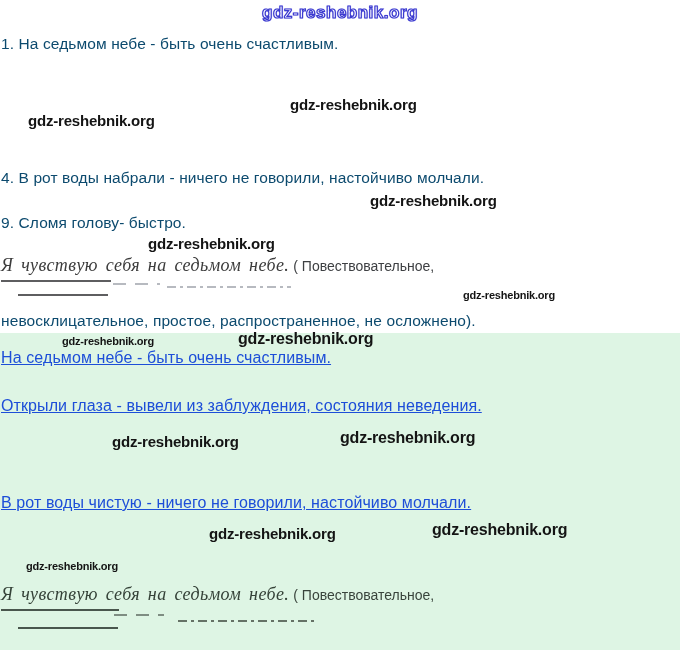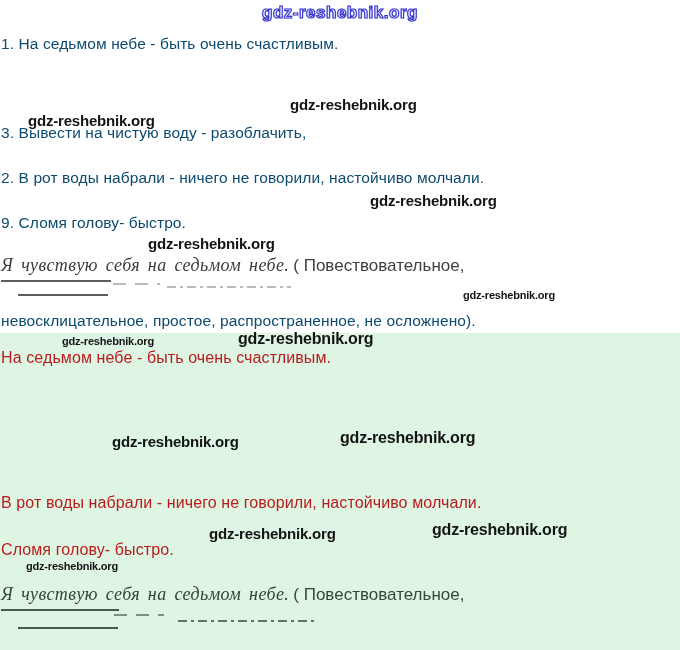--- a/index.html
+++ b/index.html
@@ -4,37 +4,37 @@
 <style>
   html,body{margin:0;padding:0;}
   body{width:680px;height:650px;position:relative;background:#ffffff;overflow:hidden;
        font-family:"Liberation Sans", sans-serif;}
   .stage{position:absolute;inset:0;width:680px;height:528px;padding-left:20px;}
 
   .green-bg{position:absolute;left:0;top:333px;width:680px;height:317px;background:#def5e4;}
 
   .line{position:absolute;left:1px;white-space:nowrap;font-size:15.5px;color:#0c4a6e;
         letter-spacing:0.1px;}
-  .green-line{color:#b91c1c;font-size:16px;}
+  .green-line{color:#1d4ed8;font-size:16px;text-decoration:underline;}
 
   .wm{position:absolute;white-space:nowrap;font-weight:700;color:#141414;
       letter-spacing:-0.2px;}
   .wm-15{font-size:15px;}
   .wm-16{font-size:16px;}
   .wm-11{font-size:11px;font-weight:600;}
 
   .wm-blue{position:absolute;left:240px;top:3px;width:200px;text-align:center;
            font-size:17px;font-weight:700;letter-spacing:0.5px;color:#ffffff;
            -webkit-text-stroke:1.2px #3c3bd0;
            text-shadow:0 0 1px #3c3bd0,0 0 1px #3c3bd0;}
 
   .sentence{position:absolute;left:1px;white-space:nowrap;}
   .sentence .it{font-family:"Liberation Serif", serif;font-style:italic;font-size:18px;
                 color:#3c3c3c;letter-spacing:0.4px;word-spacing:3px;}
-  .sentence .note{font-size:17px;color:#3e4043;margin-left:4px;}
+  .sentence .note{font-size:14px;color:#3e4043;margin-left:4px;}
   .sentence.on-green .it{color:#354238;}
   .sentence.on-green .note{color:#39443c;}
 
   .ul{position:absolute;height:2px;}
   .ul-solid{background:#5e5e60;}
   .ul-solid-g{background:#49564d;}
   .ul-dashed{background:repeating-linear-gradient(90deg,#b7bac0 0 13px,transparent 13px 22px);}
   .ul-dashdot{background:repeating-linear-gradient(90deg,#b7bac0 0 9px,transparent 9px 13px,#b7bac0 13px 16px,transparent 16px 20px);}
   .ul-dashed-g{background:repeating-linear-gradient(90deg,#7e8d82 0 13px,transparent 13px 22px);}
   .ul-dashdot-g{background:repeating-linear-gradient(90deg,#657266 0 9px,transparent 9px 13px,#657266 13px 16px,transparent 16px 20px);}
@@ -42,22 +42,21 @@
 </head>
 <body>
 
 <div class="stage">
 
   <div class="green-bg"></div>
 
   <div class="wm-blue">gdz-reshebnik.org</div>
 
   <div class="line" style="top:35px">1. На седьмом небе - быть очень счастливым.</div>
-  <div class="line" style="top:124px">3. Вывести на чистую воду - разоблачить,</div>
-  <div class="line" style="top:169px">2. В рот воды набрали - ничего не говорили, настойчиво молчали.</div>
+  <div class="line" style="top:169px">4. В рот воды набрали - ничего не говорили, настойчиво молчали.</div>
   <div class="line" style="top:214px">9. Сломя голову- быстро.</div>
 
   <div class="wm wm-15" style="left:290px;top:96px">gdz-reshebnik.org</div>
   <div class="wm wm-15" style="left:28px;top:112px">gdz-reshebnik.org</div>
   <div class="wm wm-15" style="left:370px;top:192px">gdz-reshebnik.org</div>
   <div class="wm wm-15" style="left:148px;top:235px">gdz-reshebnik.org</div>
   <div class="wm wm-11" style="left:463px;top:289px">gdz-reshebnik.org</div>
 
   <div class="sentence" style="top:255px">
     <span class="it">Я чувствую себя на седьмом небе.</span><span class="note">( Повествовательное,</span>
@@ -66,22 +65,22 @@
   <div class="ul ul-dashed" style="left:113px;top:283px;width:47px"></div>
   <div class="ul ul-dashdot" style="left:167px;top:286px;width:124px"></div>
   <div class="ul ul-solid" style="left:18px;top:294px;width:90px"></div>
 
   <div class="line" style="top:312px">невосклицательное, простое, распространенное, не осложнено).</div>
 
   <div class="wm wm-11" style="left:62px;top:335px">gdz-reshebnik.org</div>
   <div class="wm wm-16" style="left:238px;top:330px">gdz-reshebnik.org</div>
 
   <div class="line green-line" style="top:349px">На седьмом небе - быть очень счастливым.</div>
-  <div class="line green-line" style="top:494px">В рот воды набрали - ничего не говорили, настойчиво молчали.</div>
-  <div class="line green-line" style="top:541px">Сломя голову- быстро.</div>
+  <div class="line green-line" style="top:397px">Открыли глаза - вывели из заблуждения, состояния неведения.</div>
+  <div class="line green-line" style="top:494px">В рот воды чистую - ничего не говорили, настойчиво молчали.</div>
 
   <div class="wm wm-15" style="left:112px;top:433px">gdz-reshebnik.org</div>
   <div class="wm wm-16" style="left:340px;top:429px">gdz-reshebnik.org</div>
   <div class="wm wm-15" style="left:209px;top:525px">gdz-reshebnik.org</div>
   <div class="wm wm-16" style="left:432px;top:521px">gdz-reshebnik.org</div>
   <div class="wm wm-11" style="left:26px;top:560px">gdz-reshebnik.org</div>
 
   <div class="sentence on-green" style="top:584px">
     <span class="it">Я чувствую себя на седьмом небе.</span><span class="note">( Повествовательное,</span>
   </div>

